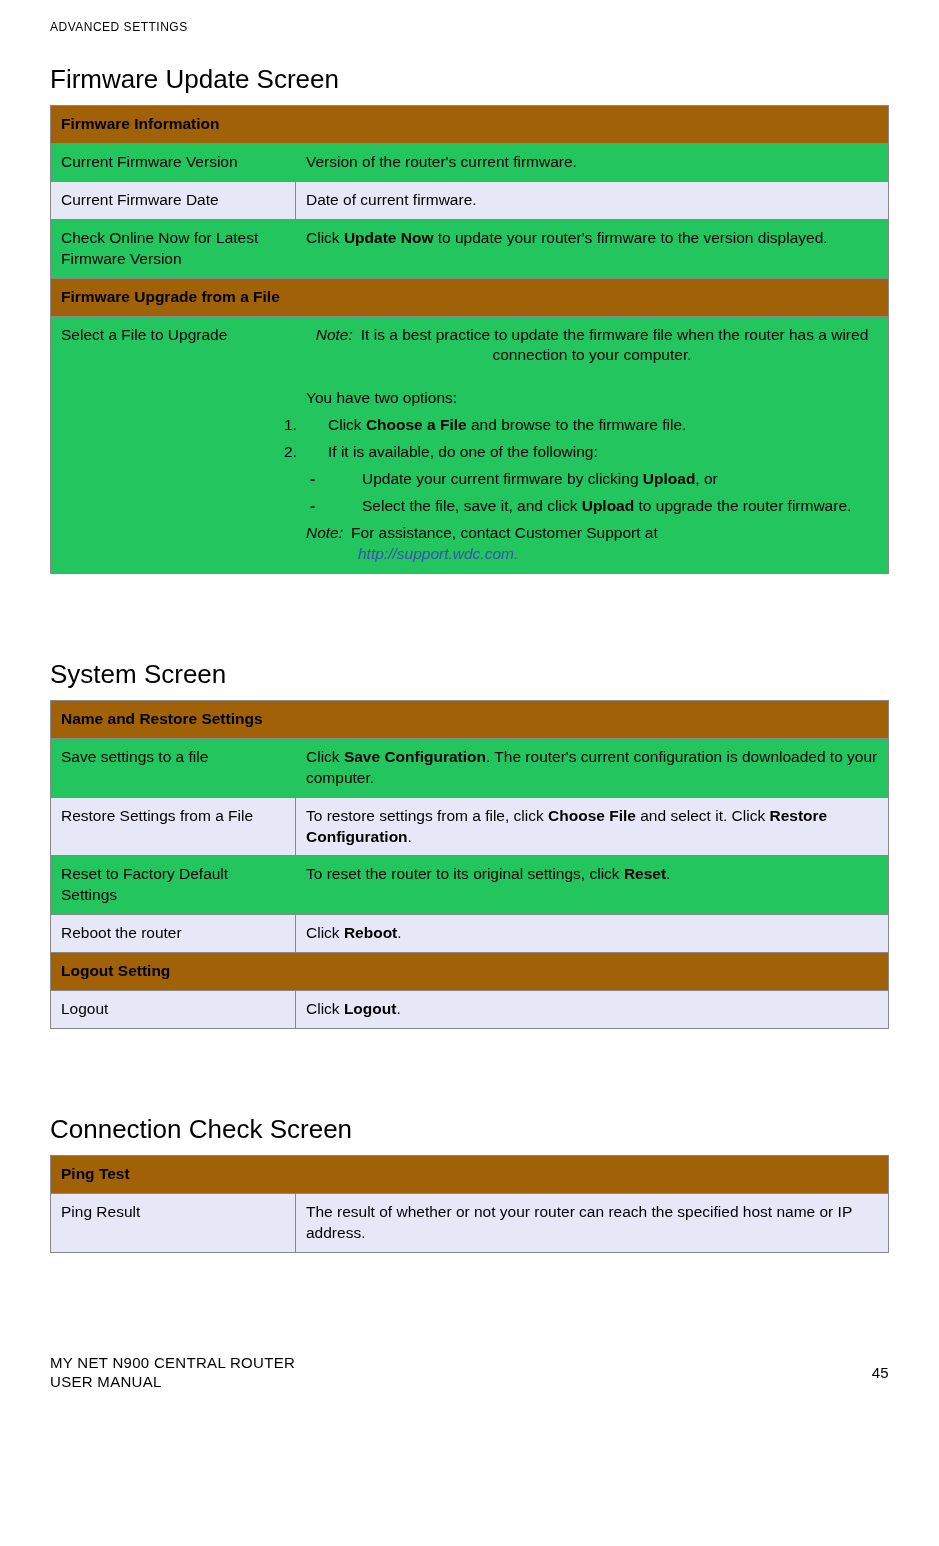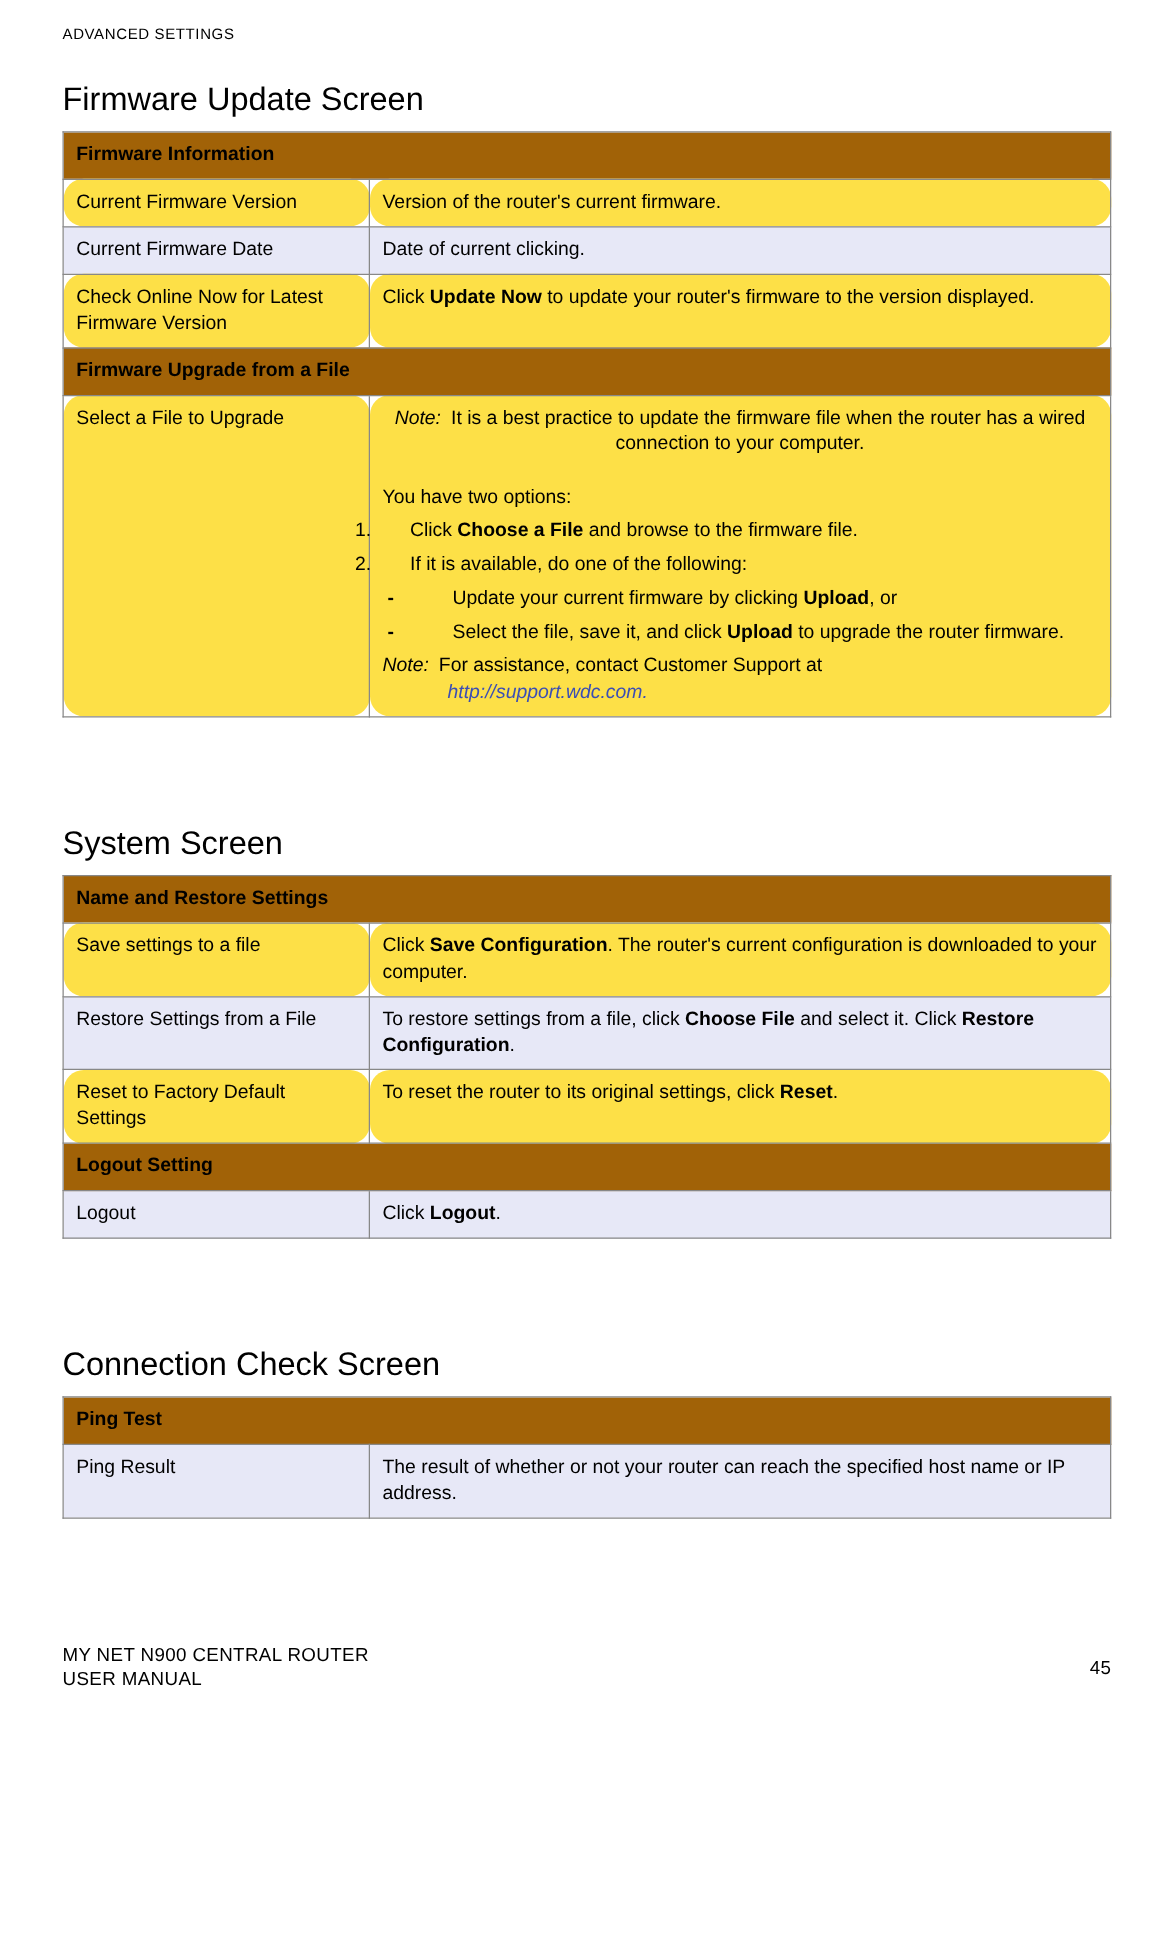--- a/index.html
+++ b/index.html
@@ -34,21 +34,21 @@
       padding: 8px 10px;
       vertical-align: top;
     }
     td.col1 { width: 245px; }
     tr.header-row td {
       background: #a16207;
       font-weight: bold;
       border: 1px solid #888;
     }
     tr.alt td { background: #e7e8f7; }
-    tr.white td { background: #fde047; border-radius: 16px; }
+    tr.white td { background: #22c55e; }
     .bold { font-weight: bold; }
     .note-label { font-style: italic; margin-right: 8px; }
     .list-num { display: inline-block; width: 22px; }
     .list-item { margin-top: 6px; padding-left: 22px; text-indent: -22px; }
     .sub-item { margin-top: 6px; padding-left: 56px; text-indent: -26px; }
     .sub-dash { display: inline-block; width: 26px; font-weight: bold; }
     .link { color: #3b4eb5; font-style: italic; }
     .note-block { margin-top: 6px; padding-left: 52px; text-indent: -52px; }
     .note-block2 { margin-bottom: 22px; text-align: center; }
     .you-have { margin-top: 12px; }
@@ -72,21 +72,21 @@
   <tbody>
       <tr class="header-row">
     <td colspan="2">Firmware Information</td>
   </tr>
   <tr class="white">
     <td class="col1">Current Firmware Version</td>
     <td>Version of the router's current firmware.</td>
   </tr>
   <tr class="alt">
     <td class="col1">Current Firmware Date</td>
-    <td>Date of current clicking.</td>
+    <td>Date of current firmware.</td>
   </tr>
   <tr class="white">
     <td class="col1">Check Online Now for Latest Firmware Version</td>
     <td><span>Click </span><span class="bold">Update Now</span><span> to update your router's firmware to the version displayed.</span></td>
   </tr>
   <tr class="header-row">
     <td colspan="2">Firmware Upgrade from a File</td>
   </tr>
   <tr class="white">
     <td class="col1">Select a File to Upgrade</td>
@@ -114,20 +114,24 @@
     <td><span>Click </span><span class="bold">Save Configuration</span><span>. The router's current configuration is downloaded to your computer.</span></td>
   </tr>
   <tr class="alt">
     <td class="col1">Restore Settings from a File</td>
     <td><span>To restore settings from a file, click </span><span class="bold">Choose File</span><span> and select it. Click </span><span class="bold">Restore Configuration</span><span>.</span></td>
   </tr>
   <tr class="white">
     <td class="col1">Reset to Factory Default Settings</td>
     <td><span>To reset the router to its original settings, click </span><span class="bold">Reset</span><span>.</span></td>
   </tr>
+  <tr class="alt">
+    <td class="col1">Reboot the router</td>
+    <td><span>Click </span><span class="bold">Reboot</span><span>.</span></td>
+  </tr>
   <tr class="header-row">
     <td colspan="2">Logout Setting</td>
   </tr>
   <tr class="alt">
     <td class="col1">Logout</td>
     <td><span>Click </span><span class="bold">Logout</span><span>.</span></td>
   </tr>
 </tbody>
   </table>
 

